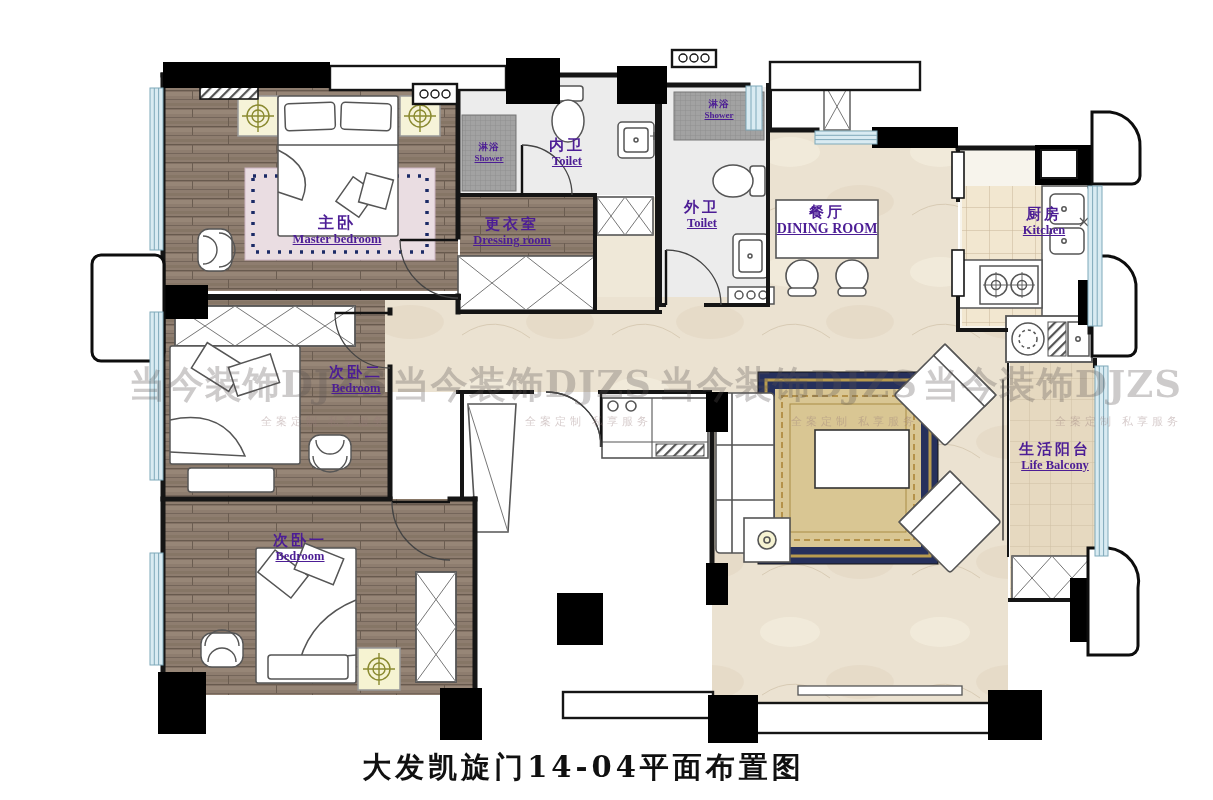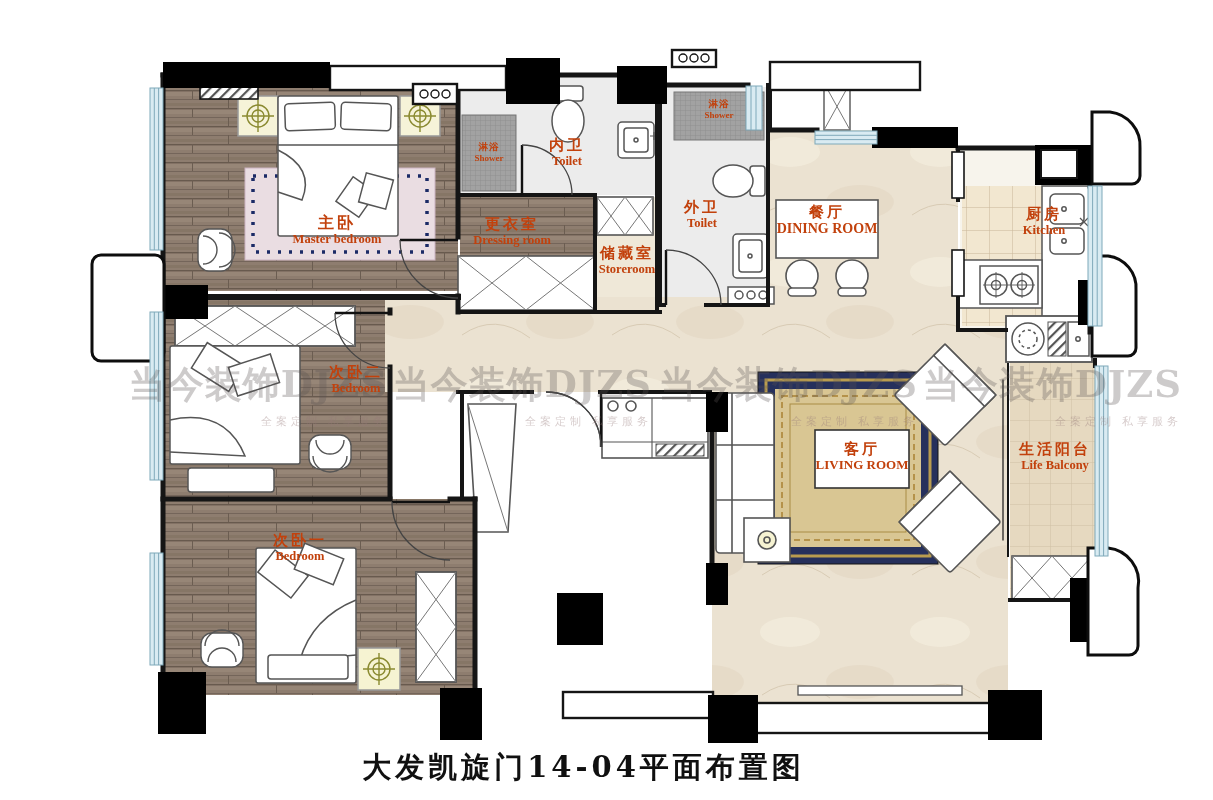--- a/index.html
+++ b/index.html
@@ -1,20 +1,20 @@
 <!DOCTYPE html>
 <html style="--wall: #151515; --wood-floor: #8e7d6f; --marble-floor: #ebe2d1; --kitchen-tile: #f2e7d0; --balcony-tile: #e6d9c0; --window-glass: #d9ebf2; --shower-tile: #a2a2a2; --carpet-navy: #26305c; --carpet-gold: #d9c693; --lamp-symbol: #8a8a30;"><head>
 <meta charset="utf-8">
 <style>
   html,body{margin:0;padding:0;background:#fff;width:1213px;height:800px;overflow:hidden;}
   #plan{position:relative;width:1213px;height:800px;background:#fff;font-family:"Liberation Sans",sans-serif;}
   #drawing{position:absolute;left:0;top:0;z-index:1;}
-  .lbl{position:absolute;z-index:3;width:140px;margin-left:-70px;text-align:center;color:#c2410c;line-height:1.15;pointer-events:none;}
+  .lbl{position:absolute;z-index:3;width:140px;margin-left:-70px;text-align:center;color:#4c1d95;line-height:1.15;pointer-events:none;}
   .lbl .zh{display:block;font-size:15px;font-weight:bold;letter-spacing:3px;font-family:"DejaVu Sans",sans-serif;}
-  .lbl .en{display:block;font-size:12.5px;font-weight:bold;font-family:"Liberation Serif",serif;}
+  .lbl .en{display:block;font-size:12.5px;font-weight:bold;font-family:"Liberation Serif",serif;text-decoration:underline;}
   .lbl.sm .zh{font-size:9.5px;letter-spacing:1px;}
   .lbl.sm .en{font-size:9px;}
   .lbl.big .zh{font-size:16px;}
   .wm{position:absolute;z-index:2;width:270px;text-align:right;pointer-events:none;}
   .wm .brand{display:block;font-size:37px;font-weight:900;color:rgba(90,84,84,0.30);font-family:"DejaVu Serif",serif;letter-spacing:1px;white-space:nowrap;}
   .wm .slogan{display:block;margin-top:4px;padding-left:28px;font-size:11px;letter-spacing:4px;color:rgba(150,120,120,0.38);white-space:nowrap;}
   #title{position:absolute;z-index:3;left:0;top:748px;width:1167px;text-align:center;
          font-family:"DejaVu Serif",serif;font-weight:bold;font-size:29px;letter-spacing:4px;color:#101010;}
 </style>
 </head>
@@ -438,24 +438,20 @@
     <span class="en">Dressing room</span>
   </div>
   <div class="lbl" style="left:567px;top:137px">
     <span class="zh">内卫</span>
     <span class="en">Toilet</span>
   </div>
   <div class="lbl sm" style="left:489px;top:142px">
     <span class="zh">淋浴</span>
     <span class="en">Shower</span>
   </div>
-  <div class="lbl" style="left:627px;top:245px">
-    <span class="zh">储藏室</span>
-    <span class="en">Storeroom</span>
-  </div>
   <div class="lbl" style="left:702px;top:199px">
     <span class="zh">外卫</span>
     <span class="en">Toilet</span>
   </div>
   <div class="lbl sm" style="left:719px;top:99px">
     <span class="zh">淋浴</span>
     <span class="en">Shower</span>
   </div>
   <div class="lbl" style="left:827px;top:204px">
     <span class="zh">餐厅</span>
@@ -466,23 +462,19 @@
     <span class="en">Kitchen</span>
   </div>
   <div class="lbl" style="left:356px;top:364px">
     <span class="zh">次卧二</span>
     <span class="en">Bedroom</span>
   </div>
   <div class="lbl" style="left:300px;top:532px">
     <span class="zh">次卧一</span>
     <span class="en">Bedroom</span>
   </div>
-  <div class="lbl" style="left:862px;top:441px">
-    <span class="zh">客厅</span>
-    <span class="en" style="font-size:13px">LIVING ROOM</span>
-  </div>
   <div class="lbl" style="left:1055px;top:441px">
     <span class="zh">生活阳台</span>
     <span class="en">Life Balcony</span>
   </div>
 
   <div id="title">大发凯旋门14-04平面布置图</div>
 </div>
 
 </body></html>

